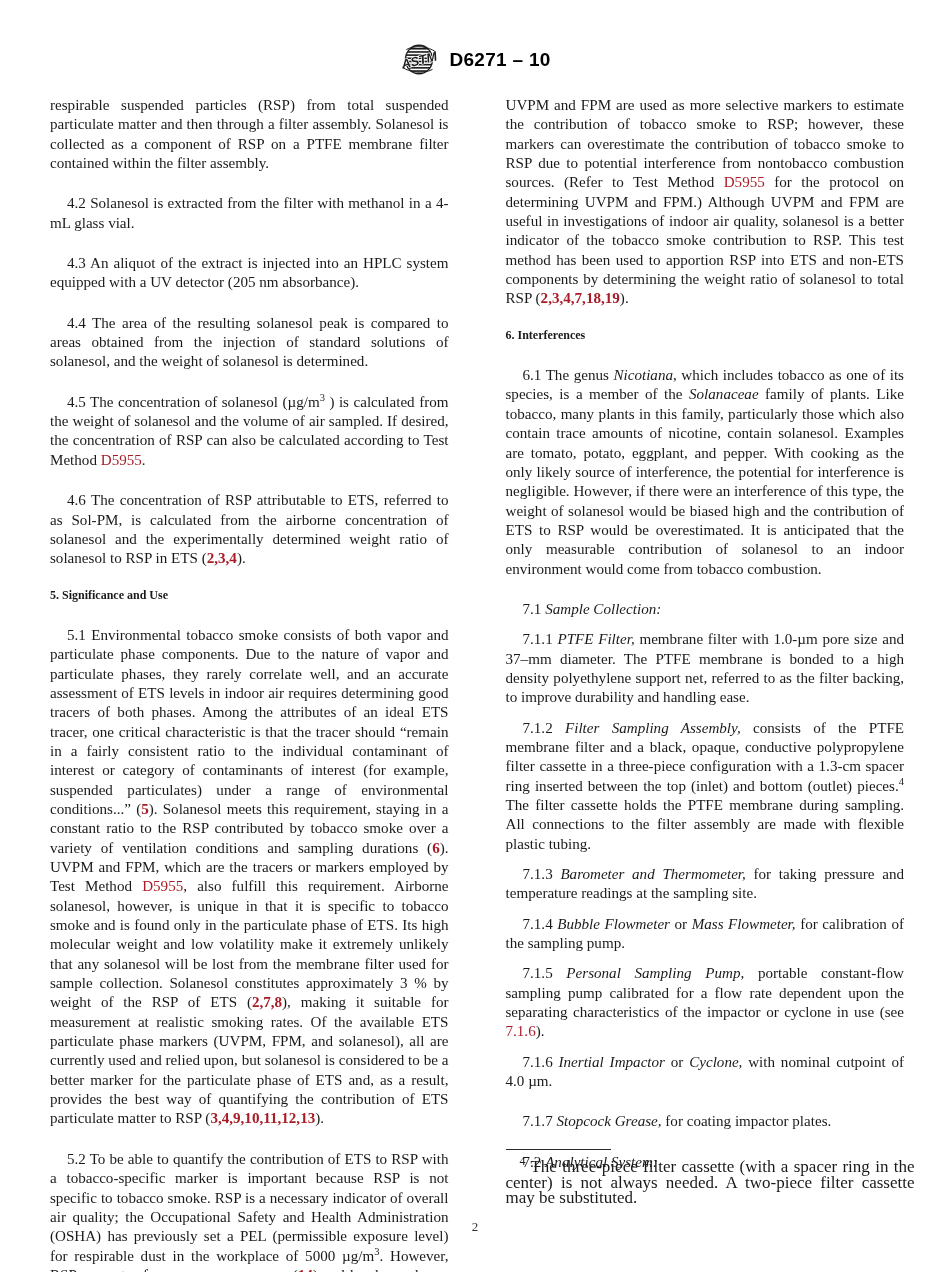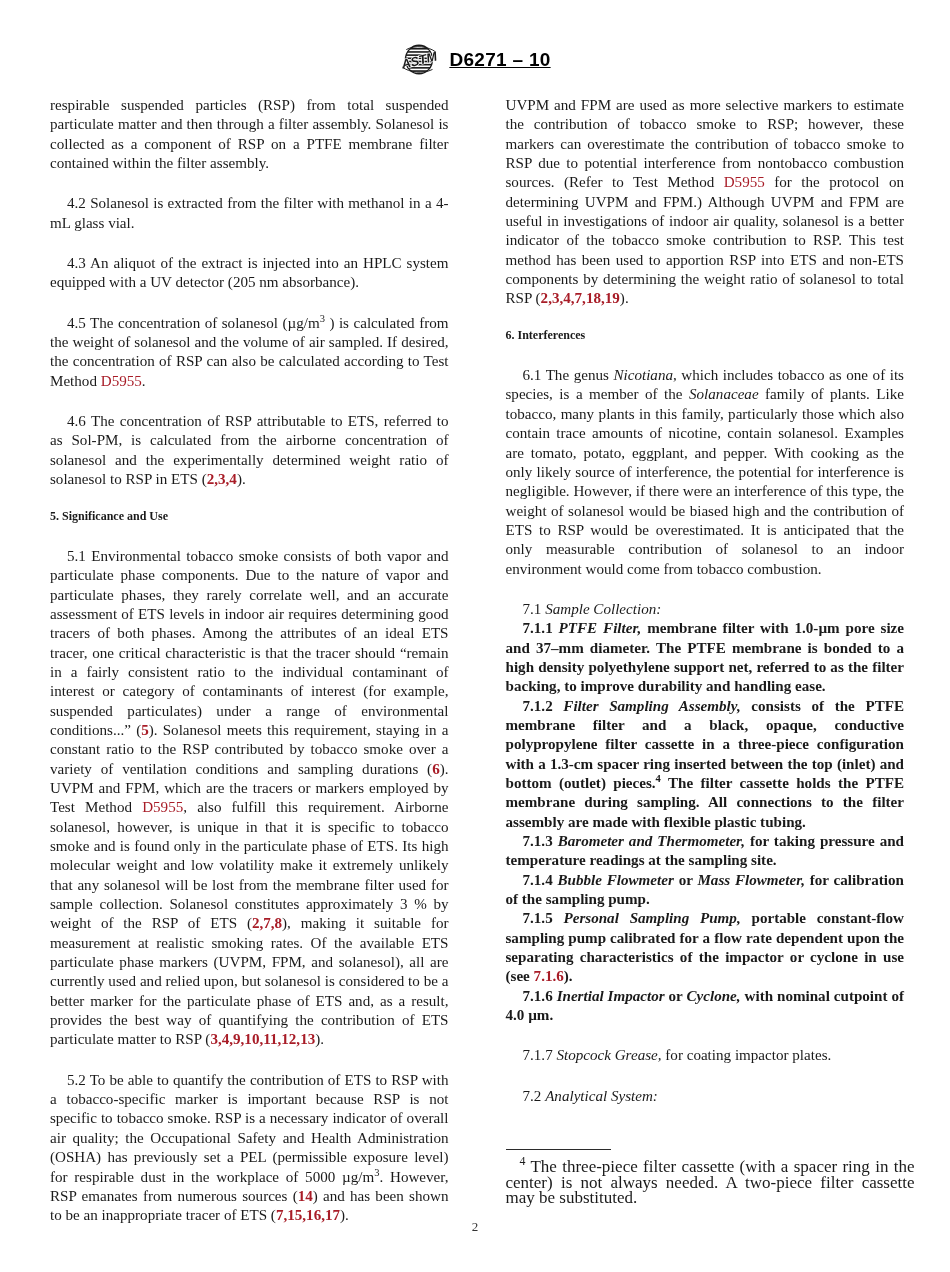--- a/index.html
+++ b/index.html
@@ -33,21 +33,20 @@
     width: 40px;
     height: 31px;
     display: block;
   }
   .designation {
     font-family: "Liberation Sans", "DejaVu Sans", sans-serif;
     font-size: 19px;
     font-weight: bold;
     letter-spacing: 0.3px;
     color: #000;
-    text-decoration: underline;
   }
 
   
   .columns {
     position: absolute;
     top: 96px;
     left: 50px;
     width: 854px;
     display: flex;
     gap: 57px;
@@ -62,21 +61,21 @@
     margin: 0;
     font-size: 15.1px;
     line-height: 19.35px;
     text-align: justify;
     text-justify: inter-word;
     hyphens: manual;
   }
   p.flow { text-indent: 0; }
   p.indent { text-indent: 17px; }
   p.gap { margin-top: 21px; }
-  p.tight { margin-top: 0; font-weight: bold; }
+  p.tight { margin-top: 11px; }
 
   h2.section {
     margin: 0;
     font-size: 12px;
     line-height: 19.35px;
     font-weight: bold;
     text-align: left;
   }
   h2.section.gap { margin-top: 17px; }
 
@@ -178,20 +177,21 @@
   <div class="columns">
 
     <div class="col">
 
       <p class="flow"><span>respirable suspended particles (RSP) from total suspended particulate matter and then through a filter assembly. Solanesol is collected as a component of RSP on a PTFE membrane filter contained within the filter assembly.</span></p>
 
       <p class="indent gap"><span>4.2  Solanesol is extracted from the filter with methanol in a 4-mL glass vial.</span></p>
 
       <p class="indent gap"><span>4.3  An aliquot of the extract is injected into an HPLC system equipped with a UV detector (205 nm absorbance).</span></p>
 
+      <p class="indent gap"><span>4.4  The area of the resulting solanesol peak is compared to areas obtained from the injection of standard solutions of solanesol, and the weight of solanesol is determined.</span></p>
 
       <p class="indent gap"><span>4.5  The concentration of solanesol (µg/m</span><sup>3</sup><span> ) is calculated from the weight of solanesol and the volume of air sampled. If desired, the concentration of RSP can also be calculated according to Test Method </span><span class="ref">D5955</span><span>.</span></p>
 
       <p class="indent gap"><span>4.6  The concentration of RSP attributable to ETS, referred to as Sol-PM, is calculated from the airborne concentration of solanesol and the experimentally determined weight ratio of solanesol to RSP in ETS (</span><span class="ref-b">2,3,4</span><span>).</span></p>
 
       <h2 class="section gap">5.  Significance and Use</h2>
 
       <p class="indent gap"><span>5.1  Environmental tobacco smoke consists of both vapor and particulate phase components. Due to the nature of vapor and particulate phases, they rarely correlate well, and an accurate assessment of ETS levels in indoor air requires determining good tracers of both phases. Among the attributes of an ideal ETS tracer, one critical characteristic is that the tracer should “remain in a fairly consistent ratio to the individual contaminant of interest or category of contaminants of interest (for example, suspended particulates) under a range of environmental conditions...” (</span><span class="ref-b">5</span><span>). Solanesol meets this requirement, staying in a constant ratio to the RSP contributed by tobacco smoke over a variety of ventilation conditions and sampling durations (</span><span class="ref-b">6</span><span>). UVPM and FPM, which are the tracers or markers employed by Test Method </span><span class="ref">D5955</span><span>, also fulfill this requirement. Airborne solanesol, however, is unique in that it is specific to tobacco smoke and is found only in the particulate phase of ETS. Its high molecular weight and low volatility make it extremely unlikely that any solanesol will be lost from the membrane filter used for sample collection. Solanesol constitutes approximately 3 % by weight of the RSP of ETS (</span><span class="ref-b">2,7,8</span><span>), making it suitable for measurement at realistic smoking rates. Of the available ETS particulate phase markers (UVPM, FPM, and solanesol), all are currently used and relied upon, but solanesol is considered to be a better marker for the particulate phase of ETS and, as a result, provides the best way of quantifying the contribution of ETS particulate matter to RSP (</span><span class="ref-b">3,4,9,10,11,12,13</span><span>).</span></p>
 
       <p class="indent gap"><span>5.2  To be able to quantify the contribution of ETS to RSP with a tobacco-specific marker is important because RSP is not specific to tobacco smoke. RSP is a necessary indicator of overall air quality; the Occupational Safety and Health Administration (OSHA) has previously set a PEL (permissible exposure level) for respirable dust in the workplace of 5000 µg/m</span><sup>3</sup><span>. However, RSP emanates from numerous sources (</span><span class="ref-b">14</span><span>) and has been shown to be an inappropriate tracer of ETS (</span><span class="ref-b">7,15,16,17</span><span>).</span></p>

